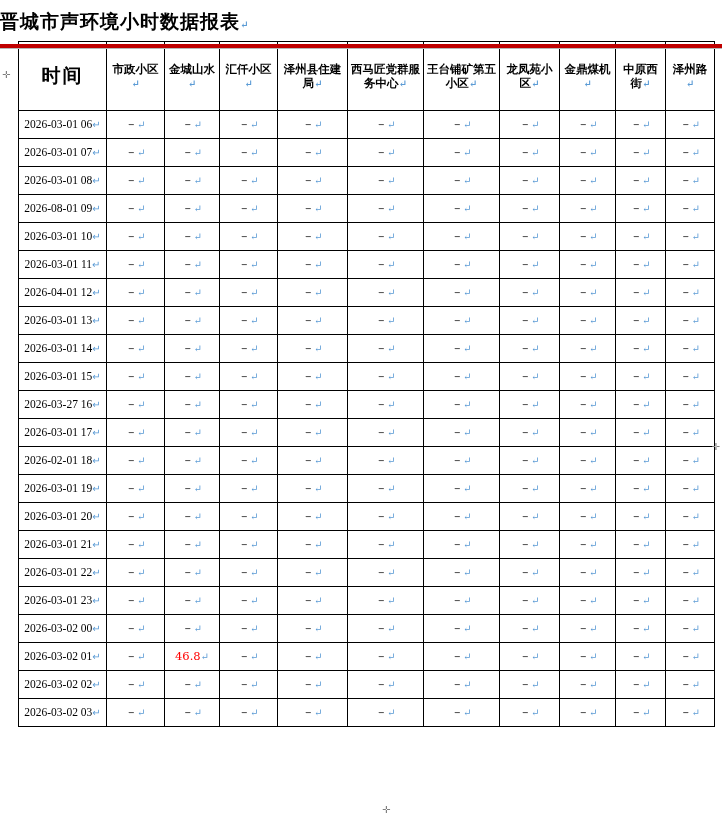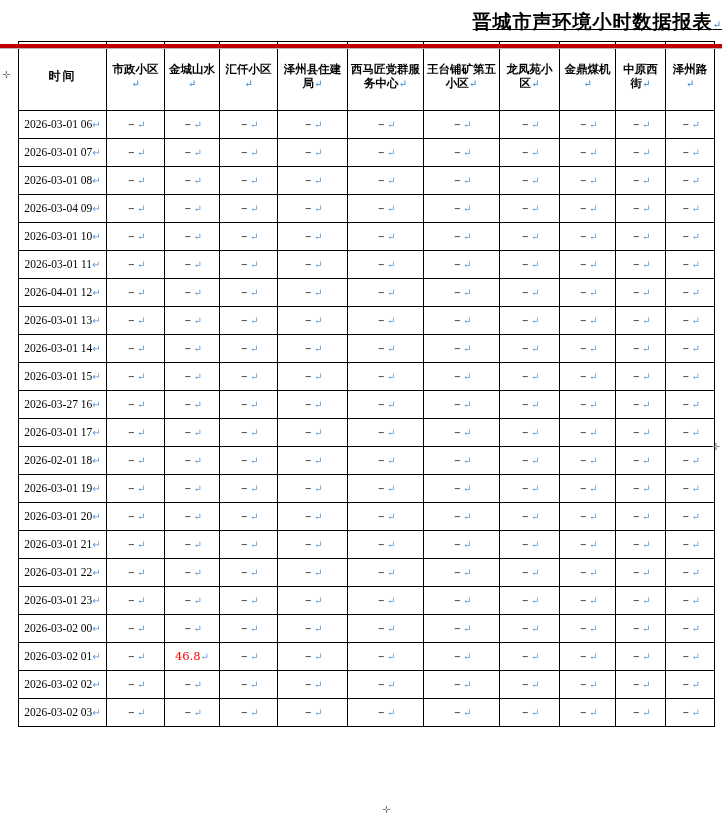--- a/index.html
+++ b/index.html
@@ -15,29 +15,28 @@
     overflow: hidden;
     position: relative;
   }
   .page {
     position: relative;
     width: 722px;
     height: 815px;
     background: #ffffff;
   }
   .doc-title {
-    text-align: right;
+    text-align: left;
     font-family: "DejaVu Serif", "Liberation Serif", serif;
     font-weight: bold;
     font-size: 19px;
     letter-spacing: 1px;
     padding-top: 9px;
     padding-bottom: 6px;
     color: #000;
-    text-decoration: underline;
   }
   .red-rule {
     position: absolute;
     left: 0;
     top: 44px;
     width: 722px;
     height: 4px;
     background: #c00000;
   }
   .gray-rule {
@@ -73,21 +72,21 @@
     line-height: 1.25;
   }
   table.report thead th {
     height: 64px;
     font-weight: bold;
     font-size: 11.5px;
     padding: 2px 3px;
     word-break: break-all;
   }
   table.report thead th.time-col {
-    font-size: 12px;
+    font-size: 19px;
     letter-spacing: 2px;
   }
   table.report tbody td {
     height: 27px;
   }
   td.timecell {
     font-size: 12px;
     font-family: Liberation Serif, serif;
     letter-spacing: 0;
   }
@@ -207,21 +206,21 @@
             <td class="val"><span>－</span><span class="pilcrow">↵</span></td>
             <td class="val"><span>－</span><span class="pilcrow">↵</span></td>
             <td class="val"><span>－</span><span class="pilcrow">↵</span></td>
             <td class="val"><span>－</span><span class="pilcrow">↵</span></td>
             <td class="val"><span>－</span><span class="pilcrow">↵</span></td>
             <td class="val"><span>－</span><span class="pilcrow">↵</span></td>
             <td class="val"><span>－</span><span class="pilcrow">↵</span></td>
             <td class="val"><span>－</span><span class="pilcrow">↵</span></td>
           </tr>
           <tr>
-            <td class="timecell"><span>2026-03-04 09</span><span class="pilcrow">↵</span></td>
+            <td class="timecell"><span>2026-08-01 09</span><span class="pilcrow">↵</span></td>
             <td class="val"><span>－</span><span class="pilcrow">↵</span></td>
             <td class="val"><span>－</span><span class="pilcrow">↵</span></td>
             <td class="val"><span>－</span><span class="pilcrow">↵</span></td>
             <td class="val"><span>－</span><span class="pilcrow">↵</span></td>
             <td class="val"><span>－</span><span class="pilcrow">↵</span></td>
             <td class="val"><span>－</span><span class="pilcrow">↵</span></td>
             <td class="val"><span>－</span><span class="pilcrow">↵</span></td>
             <td class="val"><span>－</span><span class="pilcrow">↵</span></td>
             <td class="val"><span>－</span><span class="pilcrow">↵</span></td>
             <td class="val"><span>－</span><span class="pilcrow">↵</span></td>

